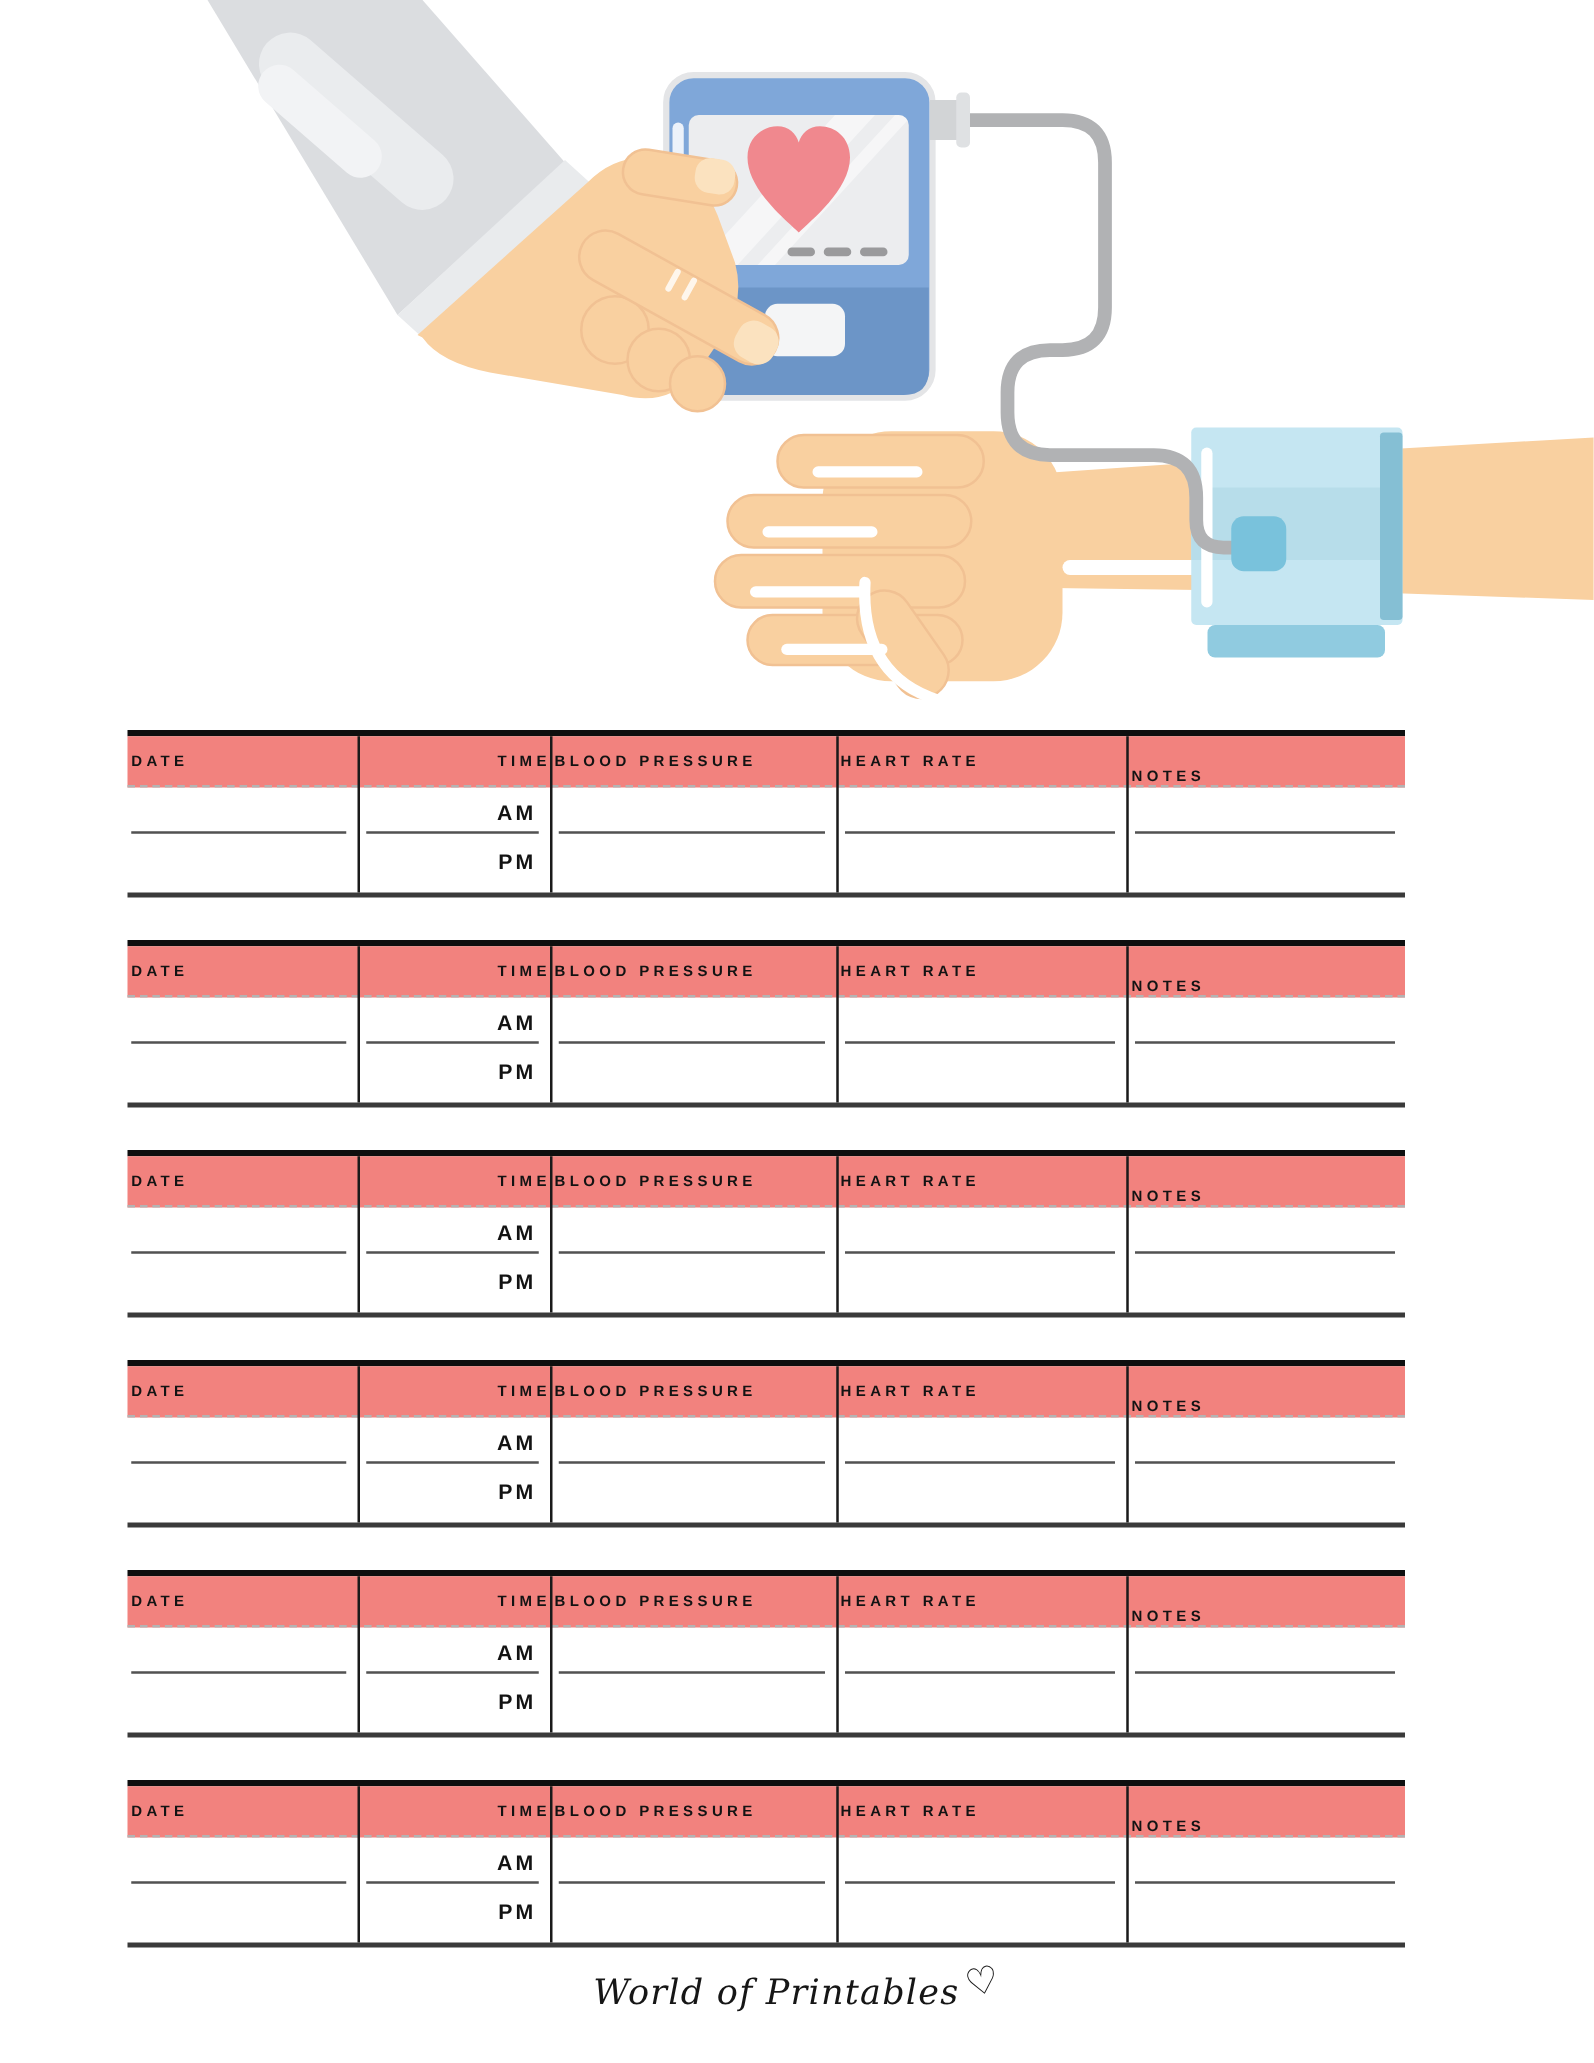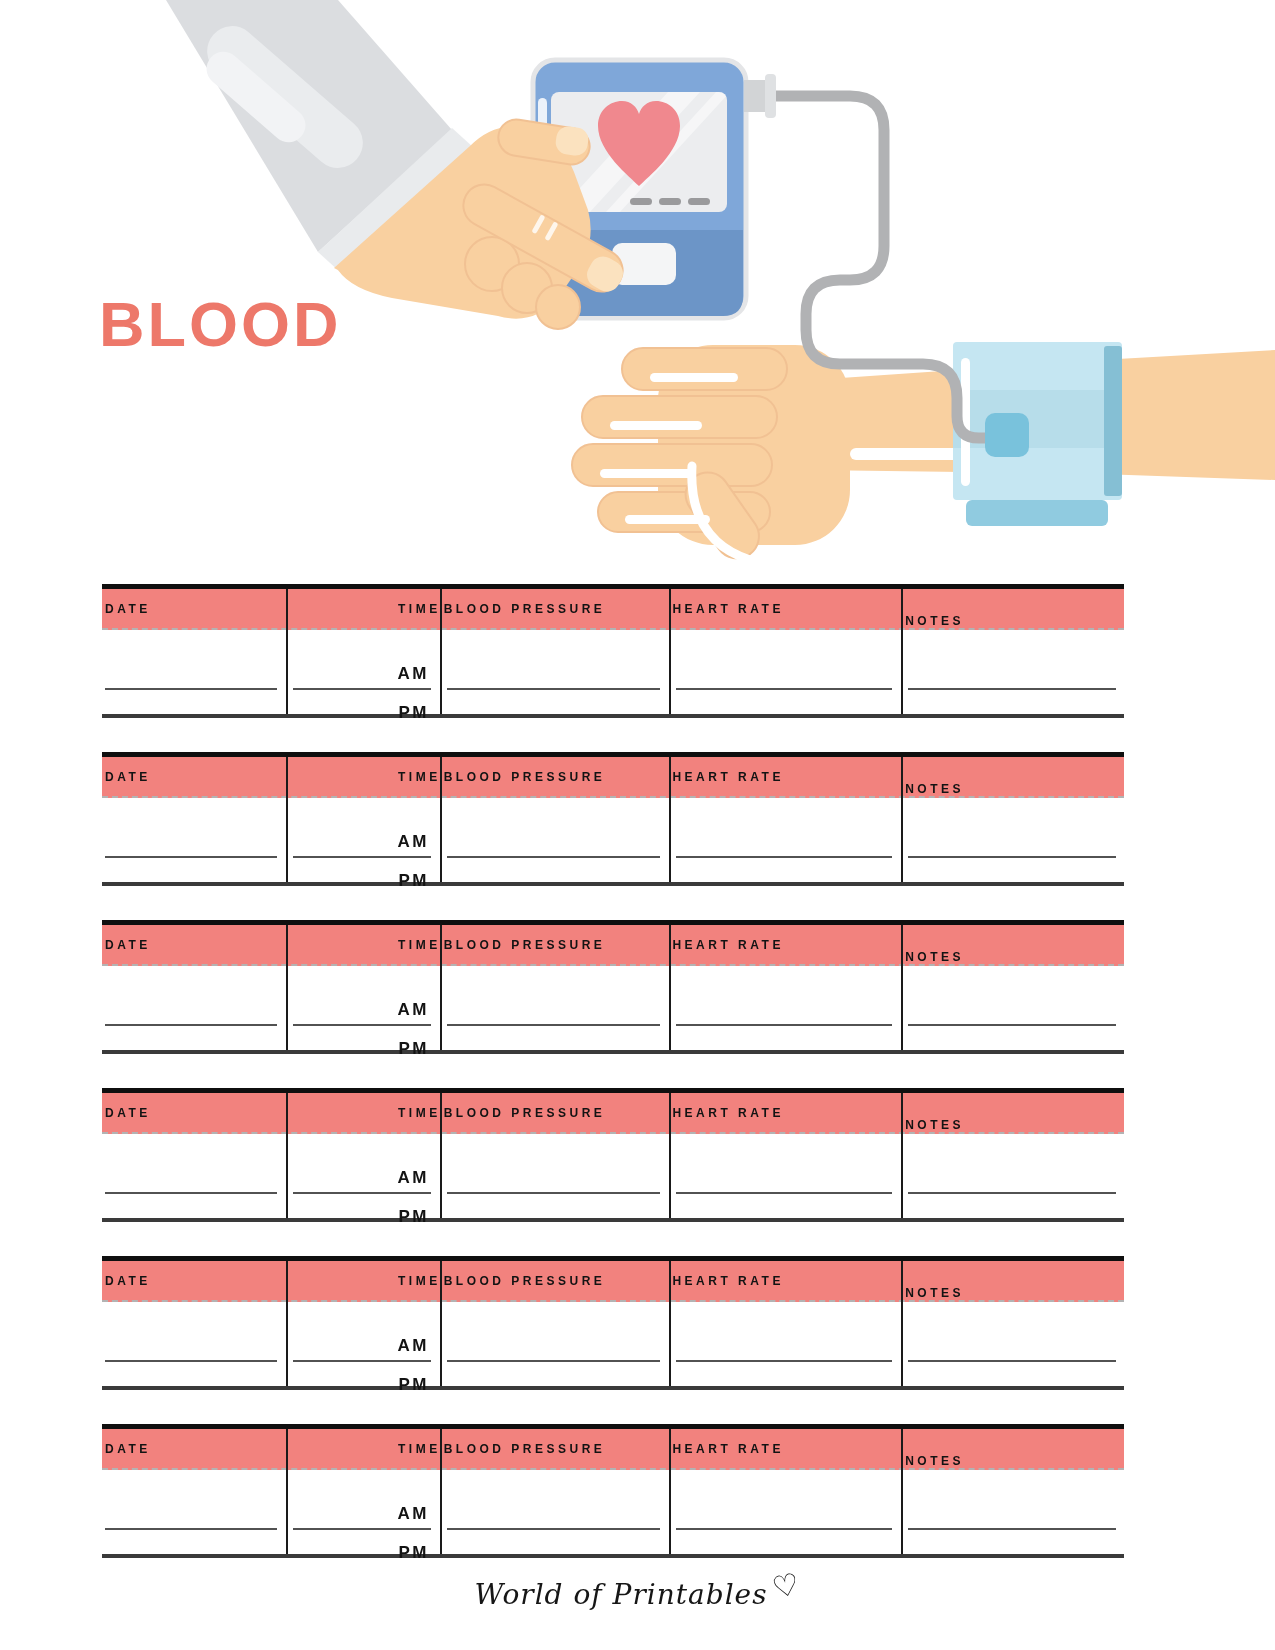--- a/index.html
+++ b/index.html
@@ -23,21 +23,21 @@
 
   
   .tables{position:absolute;left:102px;top:584px;width:1022px;}
   .bp-table{position:relative;width:1022px;height:125px;margin-bottom:34px;
       border-top:5px solid #0F0F0F;border-bottom:4px solid #3A3A3A;}
   .t-header{display:flex;height:39px;background:var(--c-header_fill,#F2827E);
       border-bottom:2px dashed #B3B3B3;box-sizing:content-box;}
   .hcell{box-sizing:border-box;padding-left:3px;line-height:41px;font-weight:700;
       font-size:12px;letter-spacing:3.5px;color:#131313;white-space:nowrap;overflow:hidden;}
   .hc0{width:185px;}.hc1{width:154px;text-align:right;}.hc2{width:229px;}.hc3{width:233px;}.hc4{width:222px;margin-top:12px;}
-  .t-row-am{position:relative;height:60px;}
+  .t-row-am{position:relative;height:37px;}
   .t-row-pm{position:relative;height:40px;}
   .vline{position:absolute;top:0;bottom:0;width:2px;background:#1A1A1A;margin-left:-1px;}
   .v1{left:185px;}.v2{left:339px;}.v3{left:568px;}.v4{left:800px;}
   .entry{position:absolute;bottom:0;height:2px;background:#525252;}
   .e-date{left:3px;width:172px;}
   .e-time{left:191px;width:138px;}
   .e-bp{left:345px;width:213px;}
   .e-hr{left:574px;width:216px;}
   .e-notes{left:806px;width:208px;}
   .tlabel{position:absolute;left:191px;width:136px;text-align:right;font-weight:700;
@@ -121,21 +121,20 @@
       <rect class="sk skst" x="455" y="217" width="176" height="42" rx="21" transform="rotate(29 543 238)"></rect>
       <rect x="588" y="258" width="34" height="32" rx="13" transform="rotate(29 605 274)" fill="#FBE2BF"></rect>
       <rect class="sk skst" x="498" y="124" width="92" height="36" rx="18" transform="rotate(9 544 142)"></rect>
       <rect x="556" y="127" width="32" height="28" rx="12" transform="rotate(9 572 141)" fill="#FBE2BF"></rect>
       <rect x="536" y="214" width="5" height="20" rx="2.5" transform="rotate(29 538 224)" fill="#FFFFFF" opacity="0.8"></rect>
       <rect x="549" y="221" width="5" height="20" rx="2.5" transform="rotate(29 551 231)" fill="#FFFFFF" opacity="0.8"></rect>
     </g>
   </svg>
 
   <div class="title">
-    <span class="t-accent">BLOOD</span>
   </div>
 
   <div class="tables" id="tables-container">
     <div class="bp-table">
       <div class="t-header">
         <div class="hcell hc0">DATE</div>
         <div class="hcell hc1">TIME</div>
         <div class="hcell hc2">BLOOD PRESSURE</div>
         <div class="hcell hc3">HEART RATE</div>
         <div class="hcell hc4">NOTES</div>

